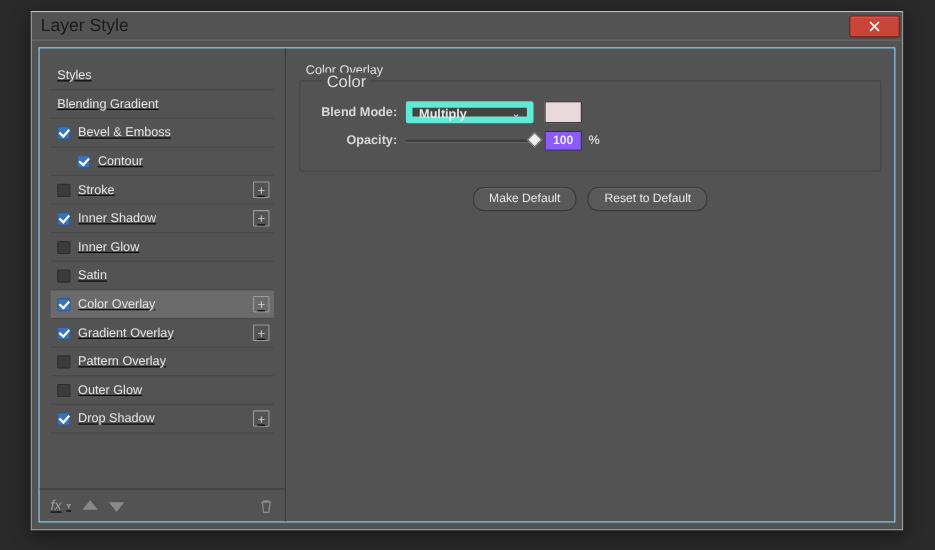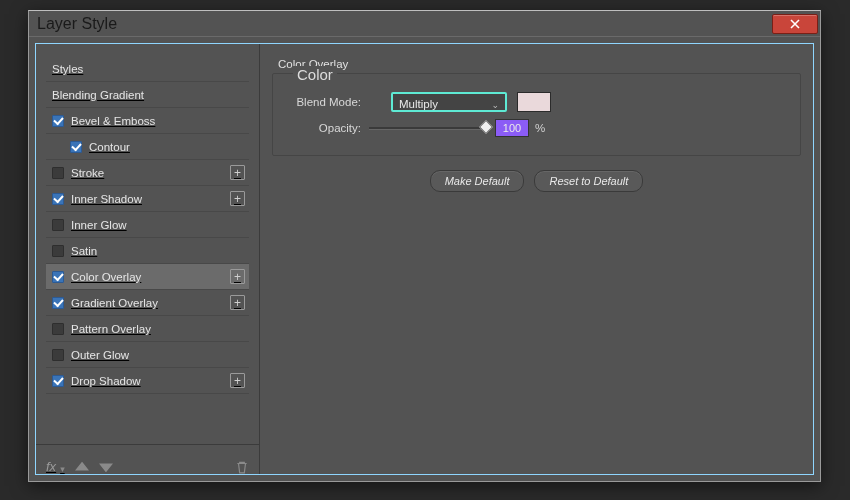--- a/index.html
+++ b/index.html
@@ -60,65 +60,65 @@
 .chk.on { background:#3a74b8; border-color:#2c5a94; }
 .chk.on::after { content:""; width:7px; height:4px; border:2px solid #fff; border-top:none; border-right:none; transform:rotate(-48deg); margin-top:-2px;}
 .plus {
   width:15px; height:15px; border:1px solid #9a9a9a; color:#d0d0d0;
   display:flex; align-items:center; justify-content:center; font-size:12px; line-height:1;
   border-radius:1px;
 }
 
 .leftfoot {
   height:30px; border-top:1px solid #3b3b3b;
-  display:flex; align-items:flex-end; padding:0 10px;
+  display:flex; align-items:center; padding:0 10px;
   color:#9a9a9a; gap:10px;
 }
 .leftfoot .spacer{flex:1;}
 .fx { font-style:italic; font-size:13px; }
 .smicon { width:14px; height:14px; display:inline-flex; align-items:center; justify-content:center; }
 .smicon svg { width:100%; height:100%; stroke:#8a8a8a; fill:#8a8a8a; }
 
 
 .midcol { flex:1; padding:8px 12px 8px 12px; color:#d8d8d8; font-size:11.5px; }
 .group-title { margin:6px 0 0 6px; color:#e0e0e0; font-size:11.5px;}
 .fieldset {
   border:1px solid #454545; border-top-color:#454545;
   margin-top:3px; padding:10px 14px 14px 14px;
   border-radius:2px; position:relative;
 }
 .legend {
   position:relative; top:-18px; left:6px; background:#535353; padding:0 4px; font-size:15px; color:#dcdcdc;
   display:inline-block;
 }
-.fldrow { display:flex; align-items:center; height:26px; }
+.fldrow { display:flex; align-items:center; height:26px;font-weight:bold; }
 .lbl { width:82px; text-align:right; padding-right:8px; color:#d8d8d8; }
 .select {
-  height:20px; width:116px; background:#444; border:2px solid #5eead4; border-radius:2px;
-  display:flex; align-items:flex-end; justify-content:space-between; padding:0 6px; color:#e8e8e8;margin-left:22px;
+  height:20px; width:116px; background:#444; border:6px solid #5eead4; border-radius:2px;
+  display:flex; align-items:flex-start; justify-content:space-between; padding:0 6px; color:#e8e8e8;
 }
 .select .caret { font-size:9px; color:#bdbdbd;}
 .colorswatch {
   width:34px; height:20px; margin-left:10px;
   background:#eadedf; border:1px solid #2b2b2b;
 }
 .slider {
   position:relative; width:120px; height:16px; margin-right:6px;
 }
 .slider .track { position:absolute; top:7px; left:0; right:0; height:2px; background:#3a3a3a; box-shadow:0 1px 0 #666;}
 .slider .thumb {
   position:absolute; top:2px; width:10px; height:10px; background:#efefef; border:1px solid #666;
   transform:rotate(45deg); left:calc(100% - 8px);
 }
 .numbox {
   width:34px; height:18px; background:#8b5cf6; border:1px solid #333; color:#eaeaea;
   text-align:center; font-size:11px; display:flex; align-items:center; justify-content:center;
 }
 .pct { margin-left:6px; color:#d0d0d0;}
-.btnrow { display:flex; gap:10px; justify-content:center; margin-top:14px;font-style:italic;}
+.btnrow { display:flex; gap:10px; justify-content:center; margin-top:14px;}
 .btn {
   height:22px; padding:0 14px; background:#595959; border:1px solid #3a3a3a;
   border-radius:10px; color:#e8e8e8; font-size:11px;
   display:flex; align-items:center; justify-content:center;
   box-shadow: inset 0 1px 0 rgba(255,255,255,.08);
 }
 
 
 .rightcol { width:142px; padding:10px 14px 8px 8px; display:flex; flex-direction:column; align-items:center; gap:8px;}
 .rbtn {

